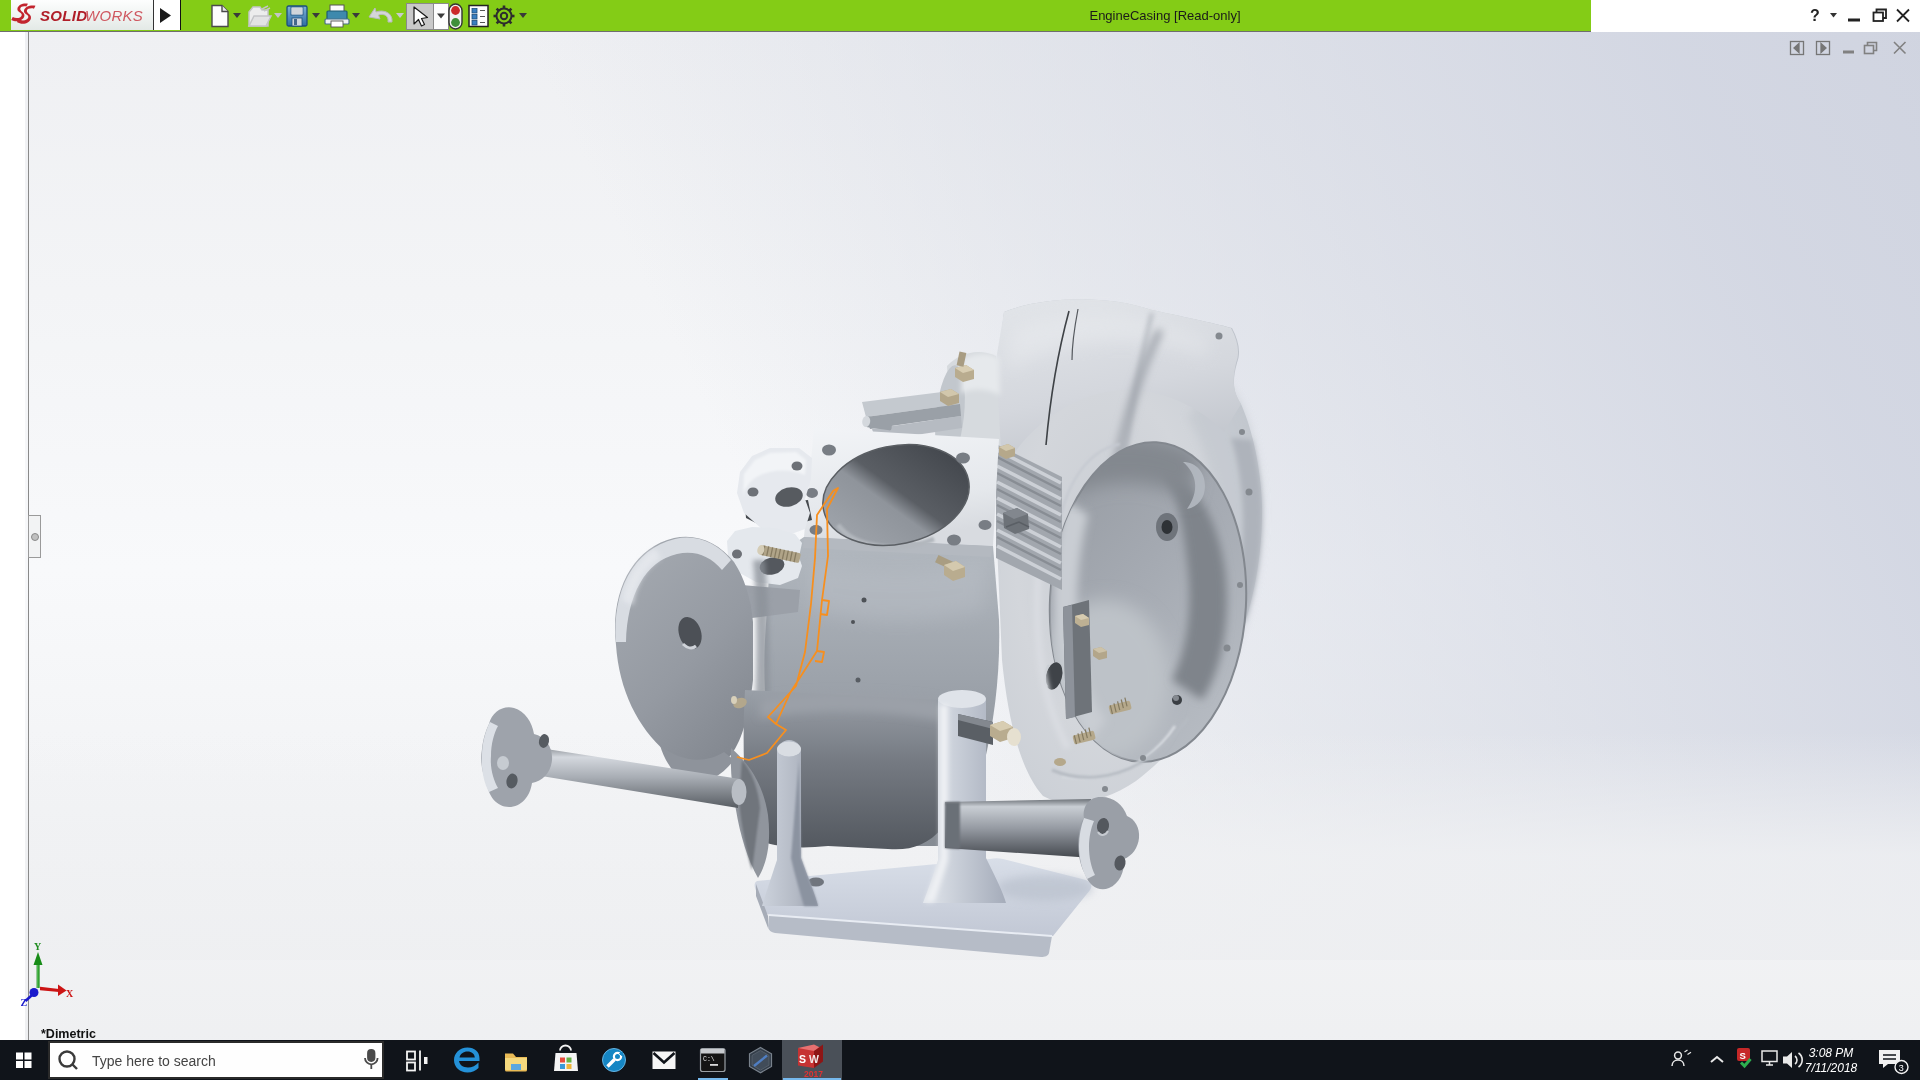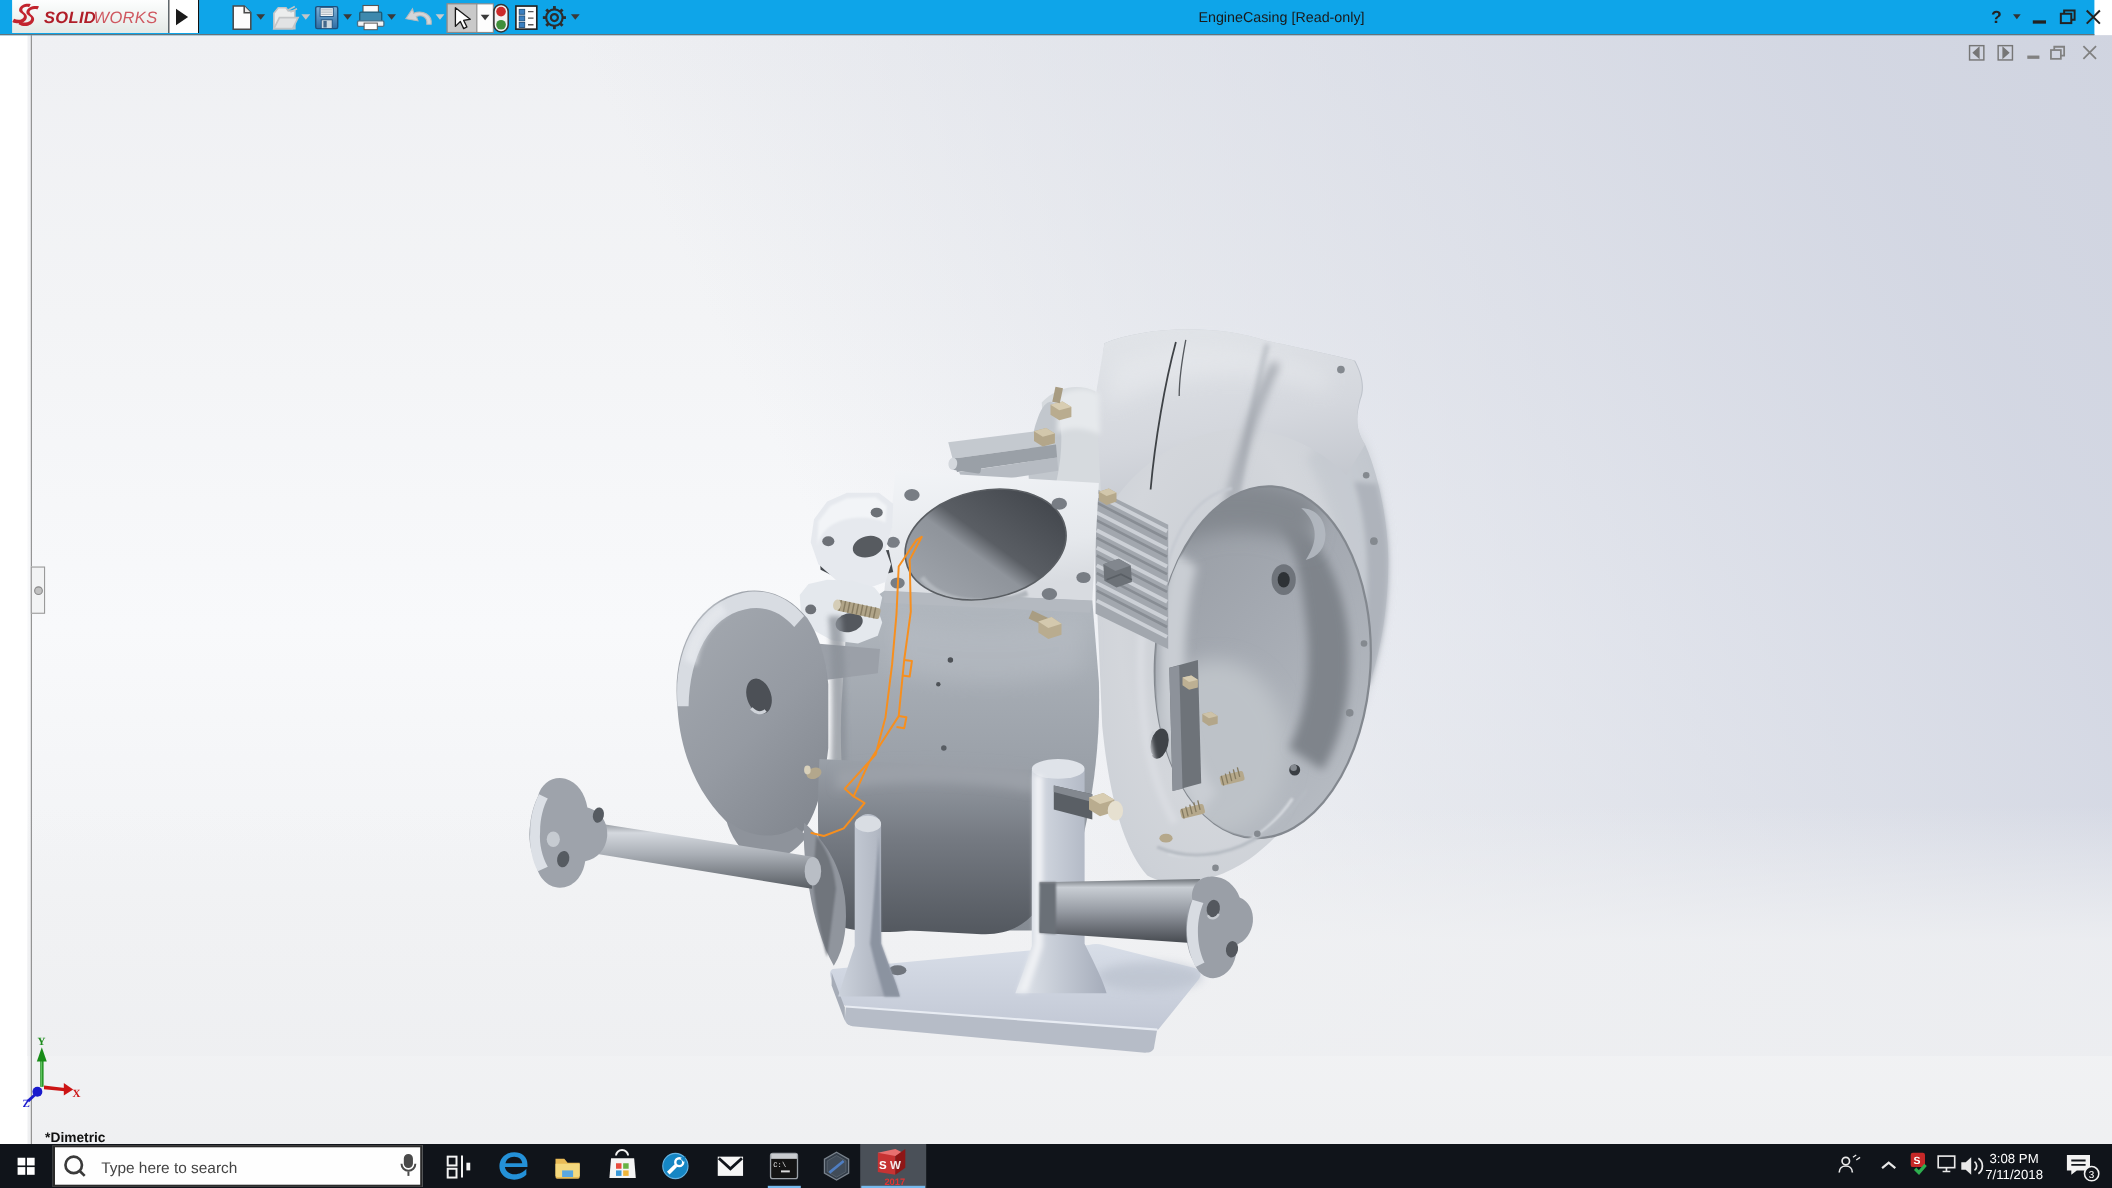--- a/index.html
+++ b/index.html
@@ -1,18 +1,18 @@
 <!DOCTYPE html>
 <html><head>
 <meta charset="utf-8">
 <style>
 html,body{margin:0;padding:0;width:1920px;height:1080px;overflow:hidden;
   font-family:"Liberation Sans",sans-serif;background:#fff;}
-#titlebar{position:absolute;left:0;top:0;width:1904px;height:31px;
-  background:#0ea5e9;border-bottom:1px solid #6e6e6e;}
+#titlebar{position:absolute;left:0;top:0;width:1591px;height:31px;
+  background:#84cc16;border-bottom:1px solid #6e6e6e;}
 #logo{position:absolute;left:11px;top:0;width:142px;height:30px;
   background:linear-gradient(180deg,#fdfefe 0%,#eef2f0 60%,#e3e9e6 100%);}
 #flyout{position:absolute;left:153px;top:0;width:26px;height:30px;background:#fff;
   border-left:1px solid #333;border-right:1.5px solid #111;}
 #title-text{position:absolute;left:1060px;top:8px;width:210px;text-align:center;
   font-size:13px;color:#1a1a1a;}
 #viewport{position:absolute;left:0;top:32px;width:1920px;height:928px;
   background:
    linear-gradient(64deg, rgba(213,217,227,0) 40%, rgba(213,217,227,0.45) 58%, rgba(210,214,226,0.96) 88%, rgba(208,212,224,1) 100%),
    linear-gradient(180deg,#eff0f3 0%,#f3f4f6 28%,#f8f9fb 58%,#f1f2f4 88%,#ecedf0 100%); margin-left: 25px;}
@@ -21,21 +21,21 @@
 #leftline{position:absolute;left:3px;top:0;width:1px;height:1008px;background:#8a8a8a;}
 #lefthandle{position:absolute;left:3px;top:483px;width:11px;height:41px;background:#f2f3f4;
   border:1px solid #9a9a9a;}
 #lefthandle .dot{position:absolute;left:2px;top:17px;width:6px;height:6px;border-radius:50%;
   background:#c0c0c0;border:1px solid #8a8a8a;}
 #dimetric{position:absolute;left:16px;top:995px;font-size:12.5px;font-weight:bold;color:#111;}
 #taskbar{position:absolute;left:0;top:1040px;width:1920px;height:40px;background:#10141a;}
 #searchbox{position:absolute;left:48px;top:1041px;width:336px;height:38px;background:#fefefe;
   border:2px solid #2a2a2a;box-sizing:border-box;text-decoration:underline;}
 #searchtext{position:absolute;left:42px;top:10px;font-size:14px;color:#444;}
-.clock{position:absolute;right:59px;top:1046px;width:60px;text-align:center;color:#fff;font-size:12px;line-height:15px;}
+.clock{position:absolute;right:59px;top:1046px;width:60px;text-align:center;color:#fff;font-size:12px;line-height:15px;font-style:italic;}
 </style>
 </head>
 <body>
 <div id="viewport">
   <div id="vpbottom"></div>
   <div id="leftline"></div>
   <div id="lefthandle">
       <div class="dot"></div>
     </div>
   <div id="dimetric">*Dimetric</div>

